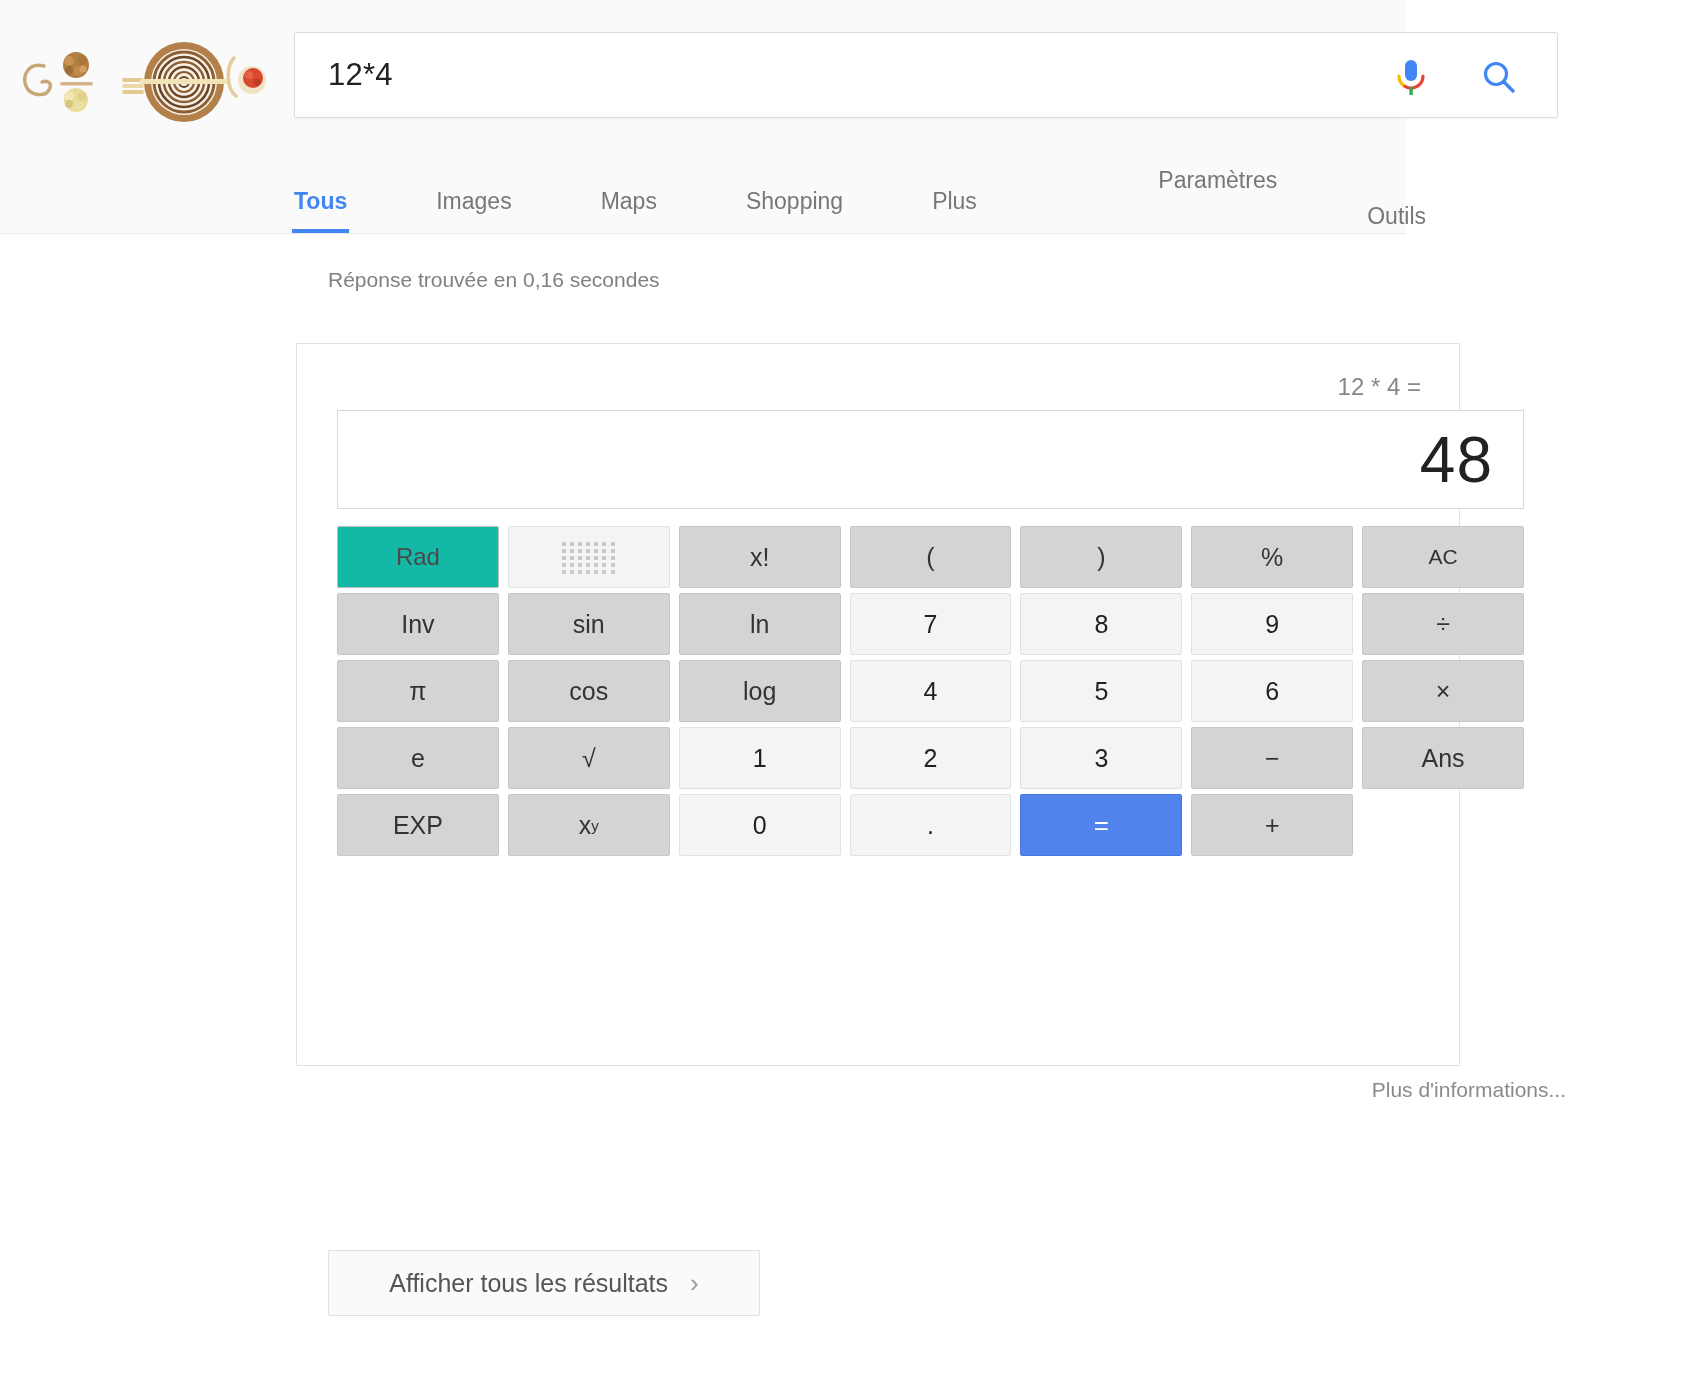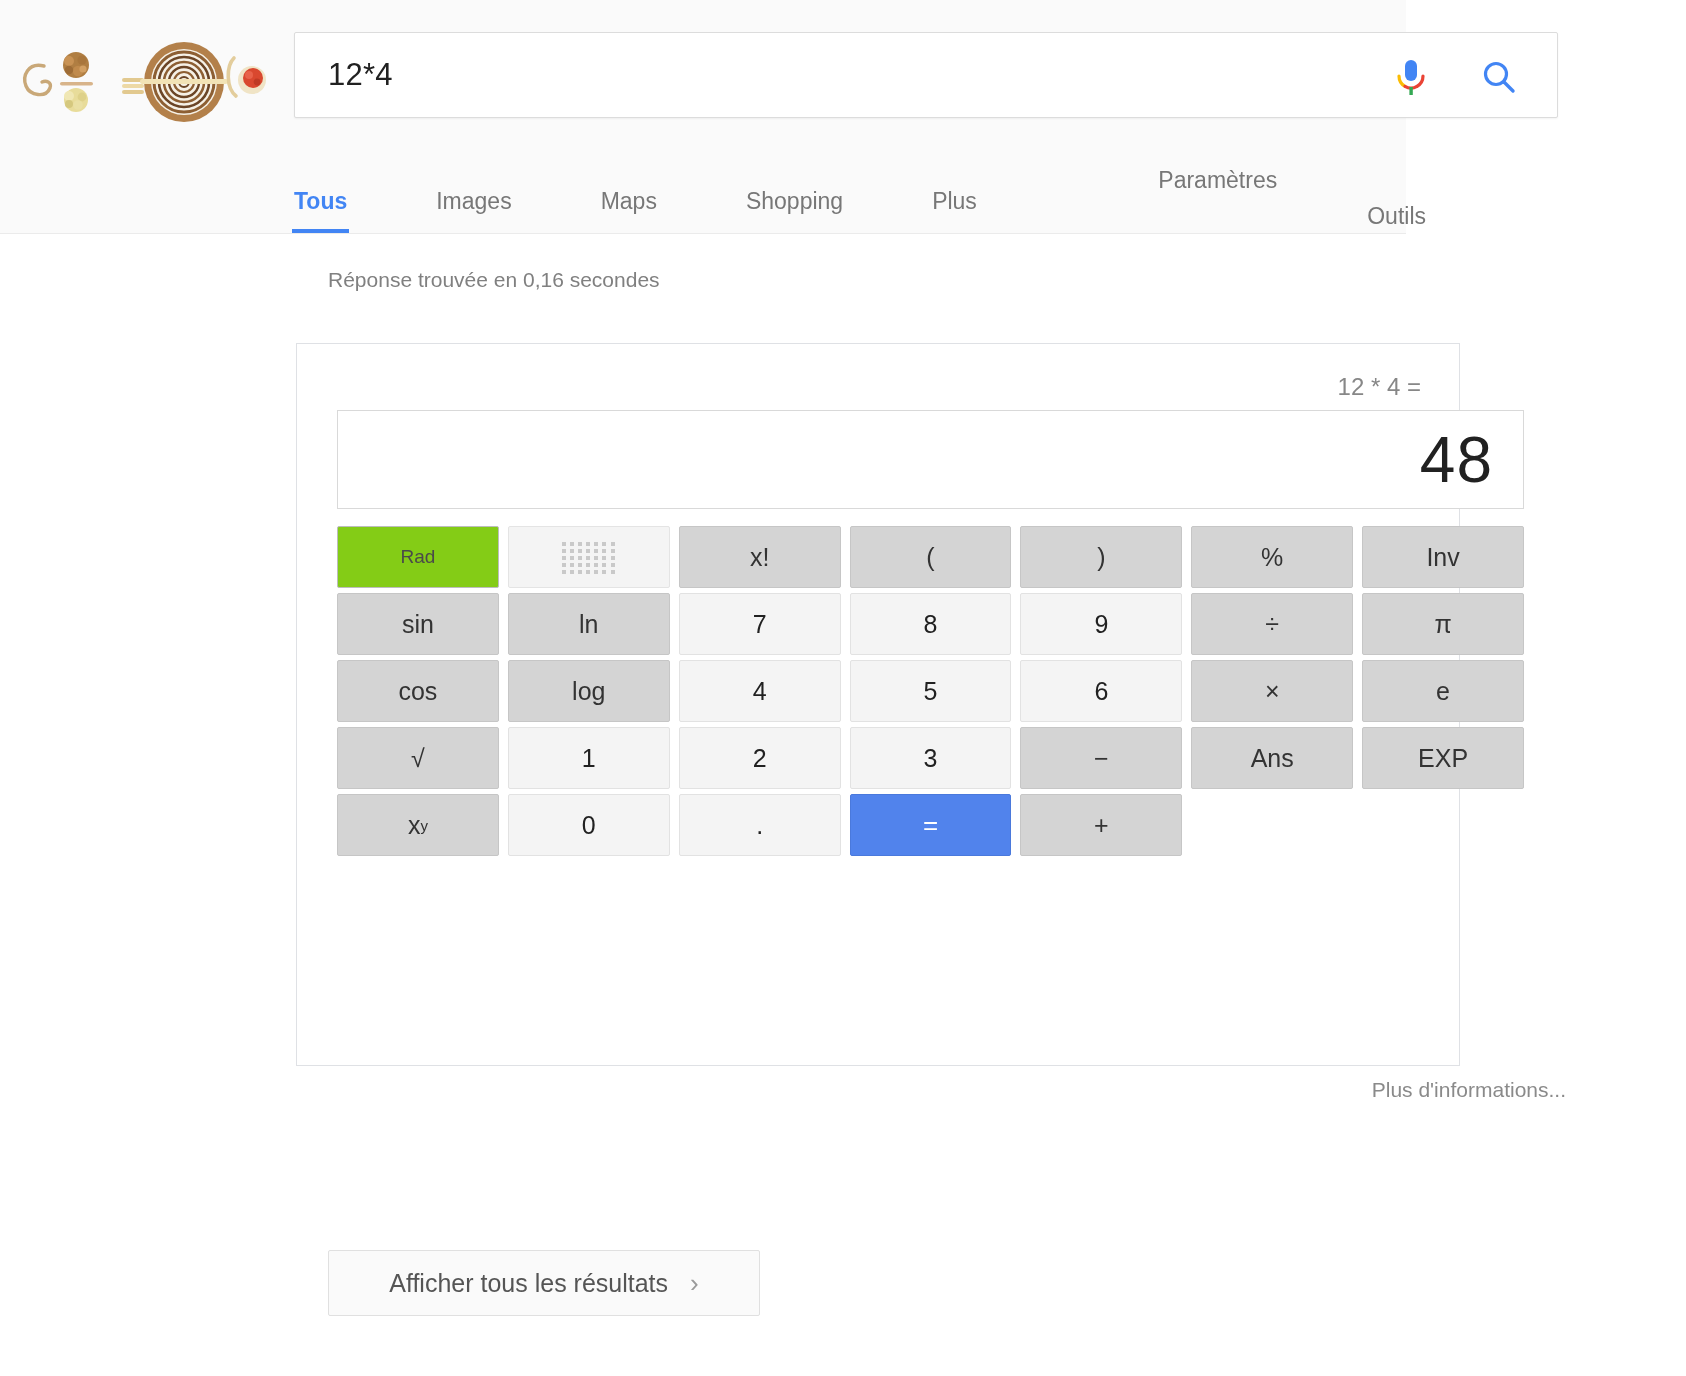--- a/index.html
+++ b/index.html
@@ -192,23 +192,23 @@
     border-color: #e2e2e2;
     color: #212121;
   }
   .key.equals {
     background: #5183ec;
     border-color: #4a79dc;
     color: #ffffff;
     font-size: 26px;
   }
   .key.mode {
-    background: #84cc16;
+    background: #14b8a6;
     border-color: #bdbdbd;
-    font-size: 19px;
+    font-size: 24px;
     color: #4a4a4a;
   }
   .key.keypad {
     background: #f4f4f4;
     border-color: #e4e4e4;
   }
   .dotgrid {
     width: 54px;
     height: 30px;
     display: grid;
@@ -399,20 +399,21 @@
           <i></i>
           <i></i>
           <i></i>
           <i></i>
         </span>
       </div>
       <div class="key">x!</div>
       <div class="key">(</div>
       <div class="key">)</div>
       <div class="key">%</div>
+      <div class="key" style="font-size: 21px;">AC</div>
       <div class="key">Inv</div>
       <div class="key">sin</div>
       <div class="key">ln</div>
       <div class="key light">7</div>
       <div class="key light">8</div>
       <div class="key light">9</div>
       <div class="key">÷</div>
       <div class="key">π</div>
       <div class="key">cos</div>
       <div class="key">log</div>

